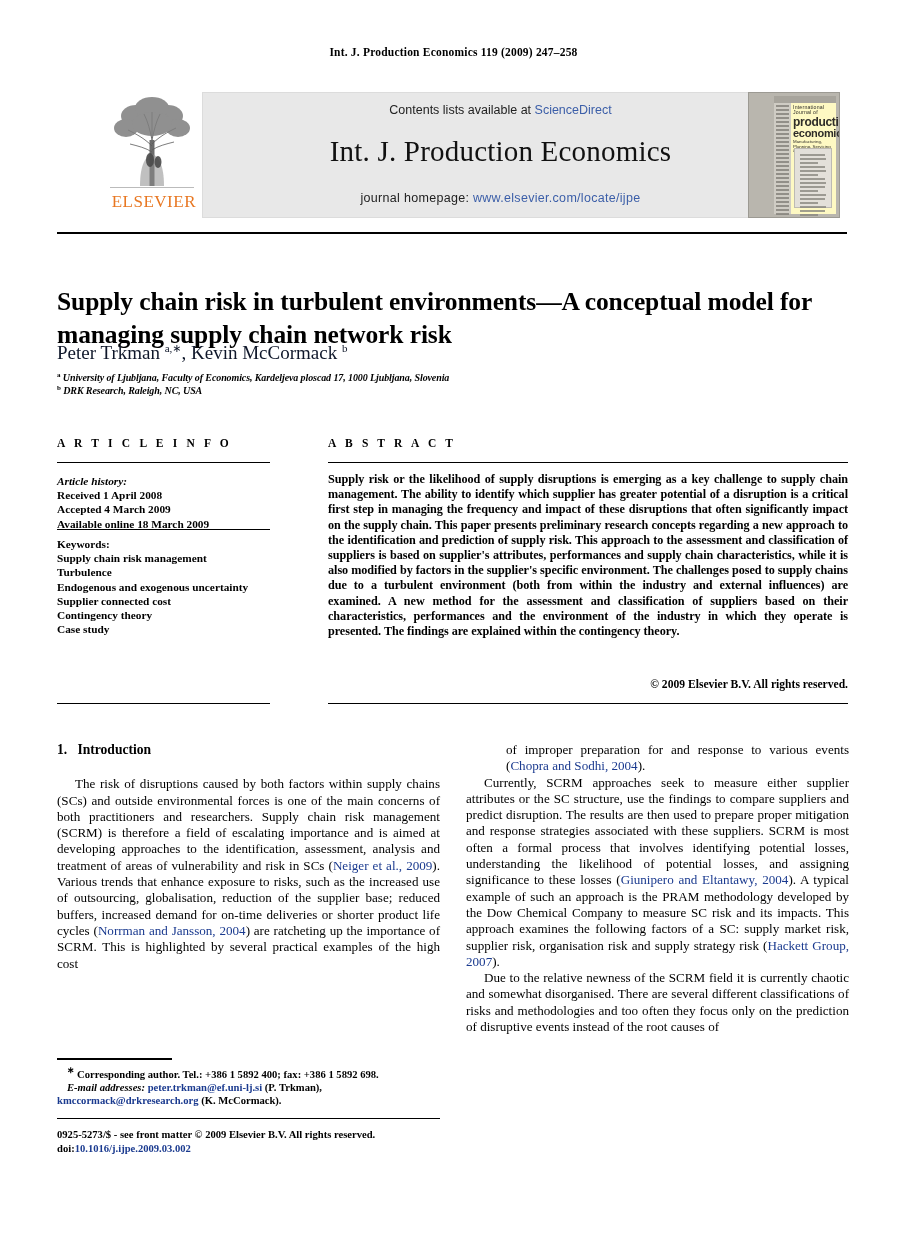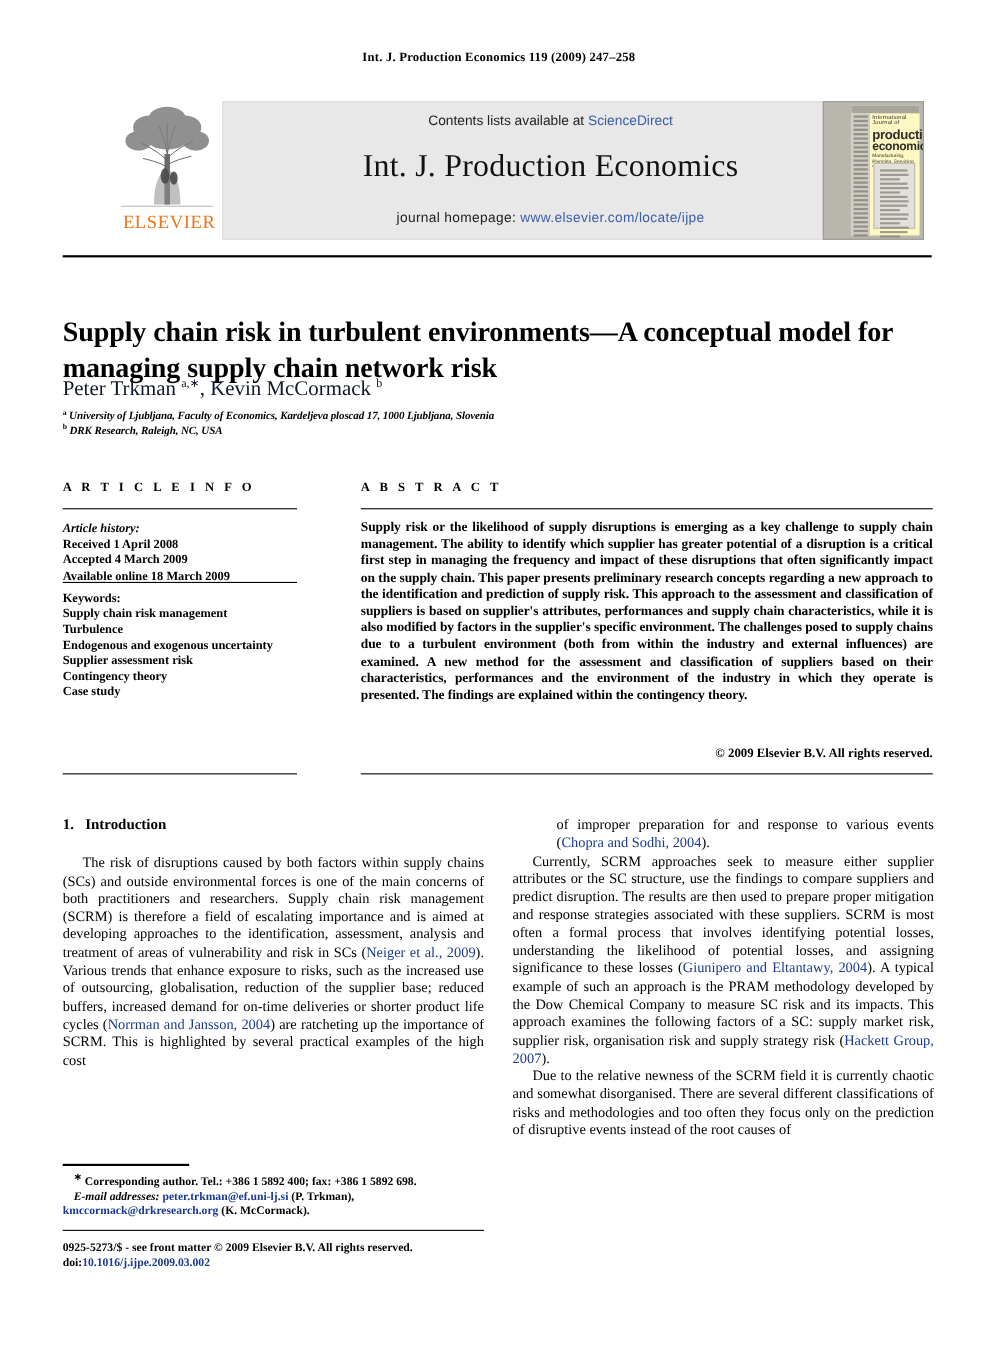--- a/index.html
+++ b/index.html
@@ -472,21 +472,21 @@
     <div>Available online 18 March 2009</div>
   </div>
 
   <div class="rule-thin" style="left:57px; top:529px; width:213px;"></div>
 
   <div class="kw-block">
     <div class="lbl">Keywords:</div>
     <div>Supply chain risk management</div>
     <div>Turbulence</div>
     <div>Endogenous and exogenous uncertainty</div>
-    <div>Supplier assessment risk</div>
+    <div>Supplier connected cost</div>
     <div>Contingency theory</div>
     <div>Case study</div>
   </div>
 
   <div class="abstract">Supply risk or the likelihood of supply disruptions is emerging as a key challenge to supply chain management. The ability to identify which supplier has greater potential of a disruption is a critical first step in managing the frequency and impact of these disruptions that often significantly impact on the supply chain. This paper presents preliminary research concepts regarding a new approach to the identification and prediction of supply risk. This approach to the assessment and classification of suppliers is based on supplier's attributes, performances and supply chain characteristics, while it is also modified by factors in the supplier's specific environment. The challenges posed to supply chains due to a turbulent environment (both from within the industry and external influences) are examined. A new method for the assessment and classification of suppliers based on their characteristics, performances and the environment of the industry in which they operate is presented. The findings are explained within the contingency theory.</div>
   <div class="copyright">© 2009 Elsevier B.V. All rights reserved.</div>
 
   <div class="rule-thin" style="left:57px; top:703px; width:213px;"></div>
   <div class="rule-thin" style="left:328px; top:703px; width:520px;"></div>
 

